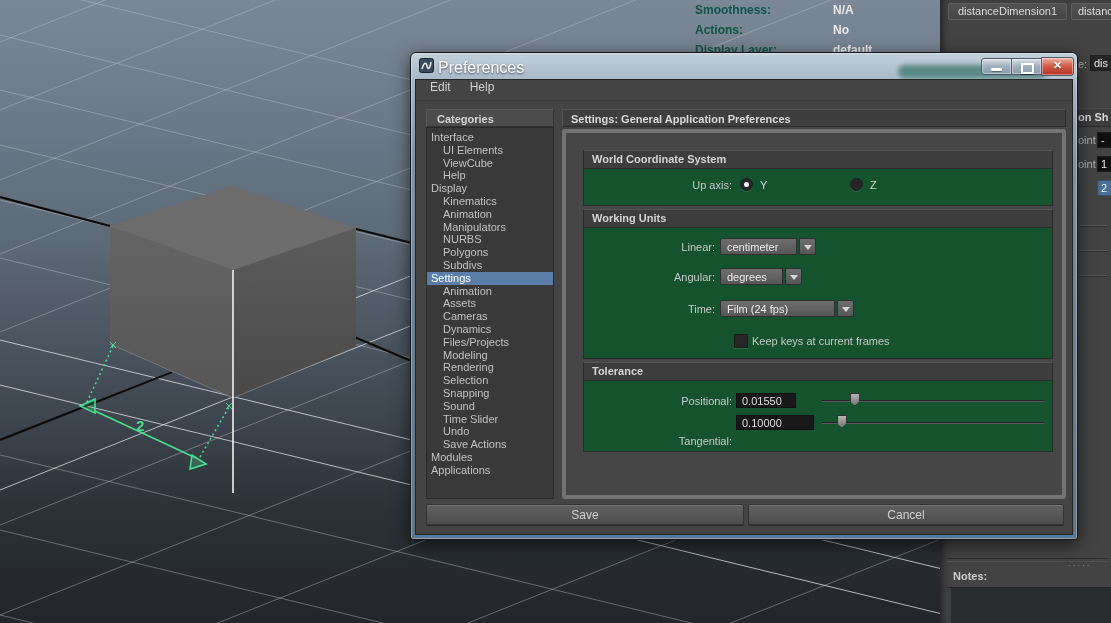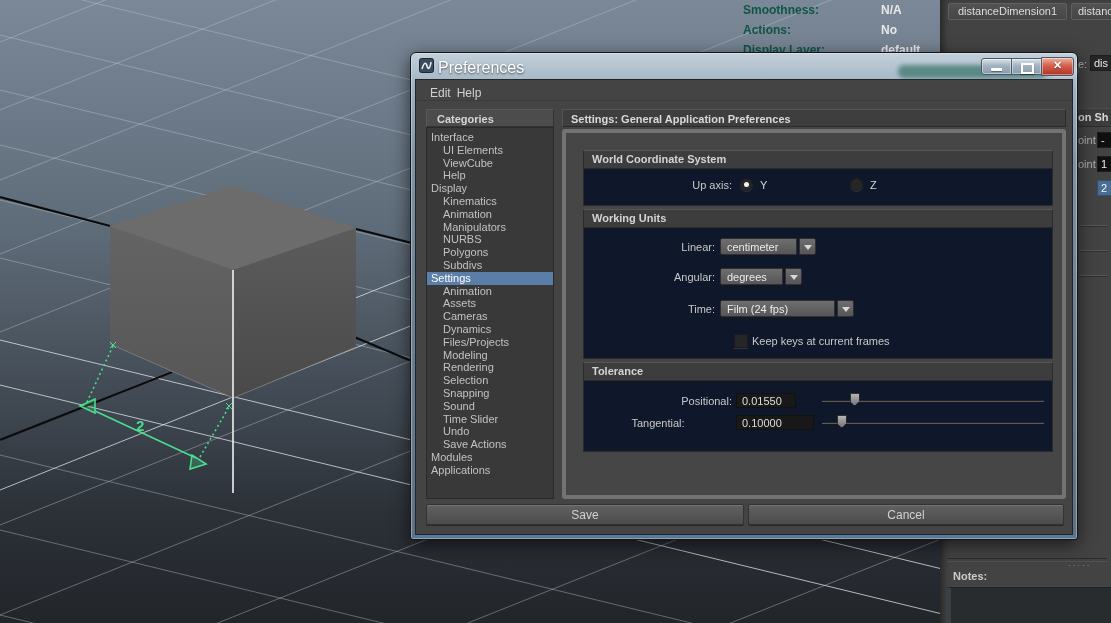--- a/index.html
+++ b/index.html
@@ -6,21 +6,21 @@
   body{width:1111px;height:623px;overflow:hidden;position:relative;
        font-family:"Liberation Sans",sans-serif;background:#23262a;}
   .abs{position:absolute;}
 
   
   #viewport{left:0;top:0;width:1111px;height:623px;
     background:linear-gradient(180deg,#7b8897 0%,#6d7a89 18%,#5d6a77 38%,#434c56 62%,#2c3138 82%,#22252a 100%);}
   #viewport svg{position:absolute;left:0;top:0;}
 
   
-  .hud-row{position:absolute;left:743px;width:300px;height:16px;font-size:12px;font-weight:bold;}
+  .hud-row{position:absolute;left:695px;width:300px;height:16px;font-size:12px;font-weight:bold;}
   .hud-label{position:absolute;left:0;color:#0e5546;}
   .hud-value{position:absolute;left:138px;color:#e8e8e8;}
 
   
   #attr-panel{left:940px;top:0;width:171px;height:623px;background:#434343;
     border-left:1px solid #2b2b2b;box-shadow:inset 5px 0 7px -3px rgba(0,0,0,.45);
     overflow:hidden;z-index:5;font-size:11px;color:#c4c4c4;}
   .attr-tab{position:absolute;top:3px;height:15px;line-height:15px;background:linear-gradient(#525252,#464646);
     border:1px solid #606060;border-radius:2px;text-align:center;color:#dcdcdc;overflow:hidden;white-space:nowrap;}
   .attr-field{position:absolute;height:14px;line-height:14px;background:#0f0f0f;border:1px solid #1d1d1d;
@@ -49,21 +49,21 @@
   #btn-max{left:600px;width:29px;}
   #btn-close{left:630px;top:4px;width:31px;height:17px;border-radius:0 3px 3px 0;
     background:linear-gradient(#f0b3a3,#d3604d 45%,#b23322);}
   .glyph-min{position:absolute;left:9px;top:9px;width:11px;height:3px;background:#fff;box-shadow:0 1px 1px rgba(0,0,0,.4);}
   .glyph-max{position:absolute;left:9px;top:4px;width:9px;height:7px;border:2px solid #fff;box-shadow:0 1px 1px rgba(0,0,0,.4);}
   .glyph-close{position:absolute;left:0;top:1px;width:100%;text-align:center;color:#fff;font-size:11px;font-weight:bold;
     text-shadow:0 1px 1px rgba(0,0,0,.5);}
 
   #dlg-client{left:4px;top:26px;width:656px;height:454px;background:#444444;border:1px solid #252525;}
 
-  #menubar{left:0;top:0;width:100%;height:21px;display:flex;align-items:flex-end;gap:6px;padding-left:14px;
+  #menubar{left:0;top:0;width:100%;height:21px;display:flex;align-items:flex-start;gap:19px;padding-left:14px;
     box-sizing:border-box;font-size:12px;color:#d0d0d0;border-bottom:1px solid #3b3b3b;}
   .menu-item{cursor:default;}
 
   #cat-header{left:10px;top:29px;width:128px;height:18px;line-height:18px;background:#4c4c4c;
     border:1px solid #5a5a5a;border-bottom-color:#333;border-right-color:#333;box-sizing:border-box;
     font-size:11px;font-weight:bold;color:#d6d6d6;padding-left:10px;}
   #cat-list{left:10px;top:47px;width:128px;height:372px;background:#393939;border:1px solid #2a2a2a;
     box-sizing:border-box;padding-top:3px;overflow:hidden;font-size:11px;color:#c2c2c2;}
   .cat-item{height:12.8px;line-height:12.8px;padding-left:4px;white-space:nowrap;}
   .cat-item.indent{padding-left:16px;}
@@ -71,21 +71,21 @@
 
   #set-header{left:146px;top:29px;width:504px;height:18px;line-height:18px;background:#3e3e3e;
     border:1px solid #555;border-bottom-color:#2b2b2b;border-right-color:#2b2b2b;box-sizing:border-box;
     font-size:11px;font-weight:bold;color:#dadada;padding-left:8px;}
   #set-main{left:146px;top:49px;width:504px;height:370px;background:#464646;border:4px solid #737373;
     border-radius:3px;box-sizing:border-box;}
 
   .groupbox{position:absolute;left:17px;width:470px;}
   .group-header{height:17px;line-height:17px;background:#3d3d3d;border:1px solid #2b2b2b;border-top-color:#565656;
     font-size:11px;font-weight:bold;color:#d4d4d4;padding-left:8px;}
-  .group-body{position:relative;background:#0f172a;border:1px solid #2b2b2b;border-top:none;}
+  .group-body{position:relative;background:#14532d;border:1px solid #2b2b2b;border-top:none;}
 
   .form-label{position:absolute;font-size:11px;color:#c8c8c8;text-align:right;}
 
   .radio{display:inline-block;width:11px;height:11px;border-radius:50%;background:#262626;
     border:1px solid #1c1c1c;box-shadow:0 1px 0 rgba(255,255,255,.12);vertical-align:-2px;position:relative;}
   .radio.on::after{content:"";position:absolute;left:3px;top:3px;width:5px;height:5px;border-radius:50%;background:#f2f2f2;}
   .radio-opt{position:absolute;top:9px;font-size:11px;color:#d6d6d6;}
   .radio-opt .opt-label{margin-left:7px;}
 
   .dropdown{position:absolute;height:17px;display:flex;}
@@ -347,21 +347,21 @@
       <div class="groupbox" style="top:229px;">
         <div class="group-header">Tolerance</div>
         <div class="group-body" style="height:70px;">
           <span class="form-label" style="left:0;top:14px;width:148px;">Positional:</span>
           <div class="textfield" style="left:152px;top:12px;width:60px;">0.01550</div>
           <div class="slider" style="left:238px;top:12px;width:222px;">
             <div class="track"></div>
             <div class="thumb" style="left: 14.7%;"></div>
           </div>
 
-          <span class="form-label" style="left:0;top:36px;width:148px;text-align:center;">Tangential:</span>
+          <span class="form-label" style="left:0;top:54px;width:148px;">Tangential:</span>
           <div class="textfield" style="left:152px;top:34px;width:78px;">0.10000</div>
           <div class="slider" style="left:238px;top:34px;width:222px;">
             <div class="track"></div>
             <div class="thumb" style="left: 8.9%;"></div>
           </div>
         </div>
       </div>
     </div>
 
     <div class="dlg-btn" id="btn-save">Save</div>

